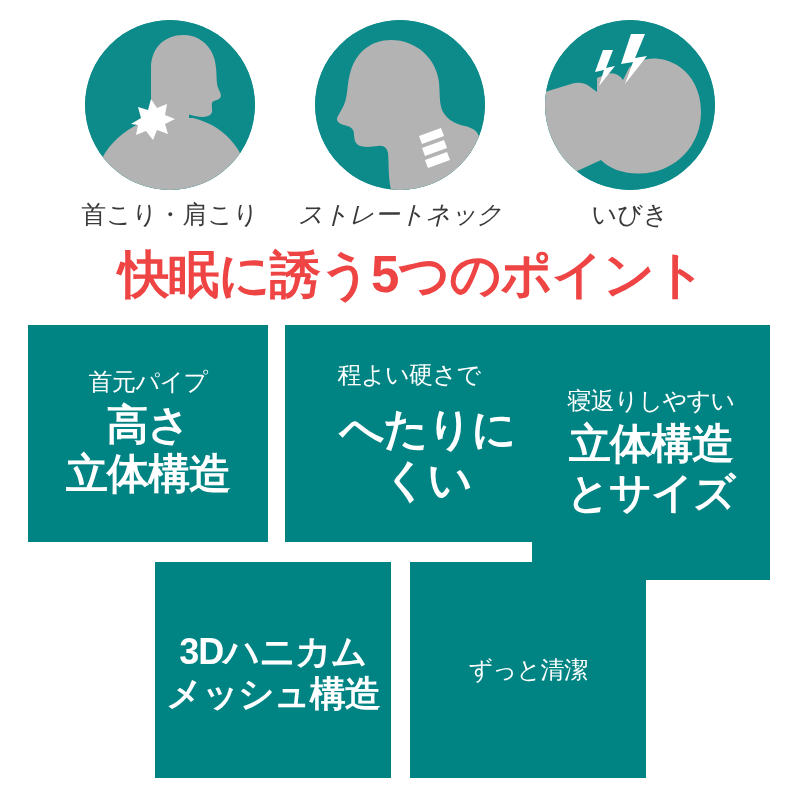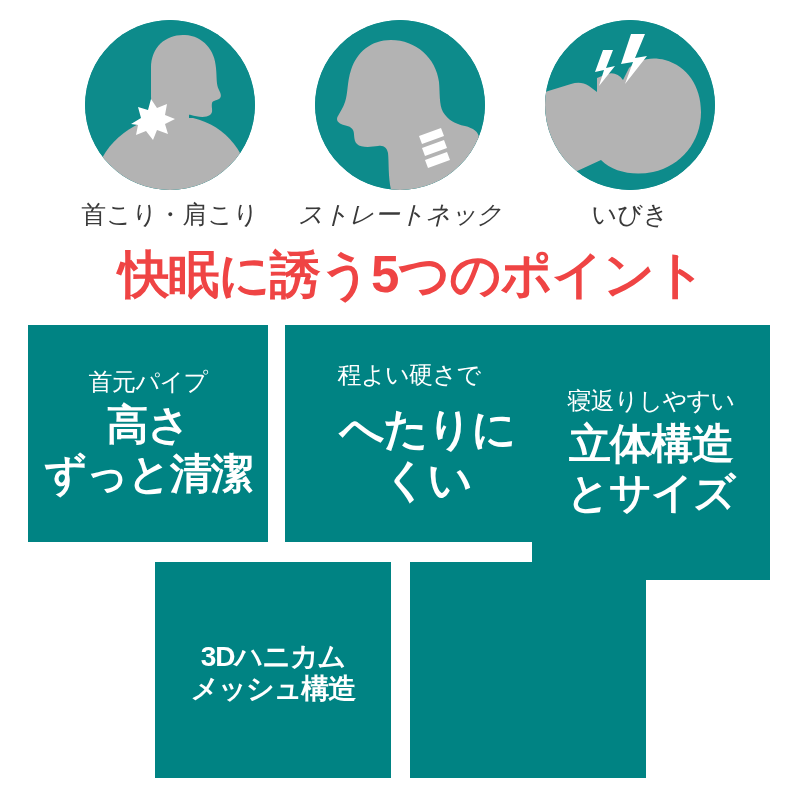--- a/index.html
+++ b/index.html
@@ -100,21 +100,21 @@
   }
 
   #card-1 { left: 28px;  top: 325px; width: 240px; height: 217px; }
   #card-2 { left: 285px; top: 325px; width: 248px; height: 217px; gap: 9px; }
   #card-3 { left: 532px; top: 325px; width: 238px; height: 255px; }
   #card-4 { left: 155px; top: 562px; width: 236px; height: 216px; }
   #card-5 { left: 410px; top: 562px; width: 236px; height: 216px; }
 
   #card-2 .point-main,
   #card-5 .point-main { font-size: 44px; padding-left: 37px; }
-  #card-4 .point-main { font-size: 28px; }
+  #card-4 .point-main { font-size: 36px; }
 </style>
 </head>
 <body>
 
 <div id="symptom-row">
 
   <div class="symptom" id="symptom-1">
     <div class="symptom-circle">
       <svg viewBox="0 0 170 170">
         <circle cx="85" cy="85" r="85" fill="#0d8b8b"></circle>
@@ -160,33 +160,34 @@
     <div class="symptom-caption">いびき</div>
   </div>
 
 </div>
 
 <div id="main-heading">快眠に誘う5つのポイント</div>
 
 <div class="point-card" id="card-1">
   <div class="point-sub">首元パイプ</div>
   <div class="point-main">高さ
-ずっと清潔</div>
+立体構造</div>
 </div>
 
 <div class="point-card" id="card-2">
   <div class="point-sub">程よい硬さで</div>
   <div class="point-main">へたりにくい</div>
 </div>
 
 <div class="point-card" id="card-3">
   <div class="point-sub">寝返りしやすい</div>
   <div class="point-main">立体構造
 とサイズ</div>
 </div>
 
 <div class="point-card" id="card-4">
   <div class="point-main">3Dハニカム
 メッシュ構造</div>
 </div>
 
 <div class="point-card" id="card-5">
+  <div class="point-sub">ずっと清潔</div>
 </div>
 
 </body></html>

